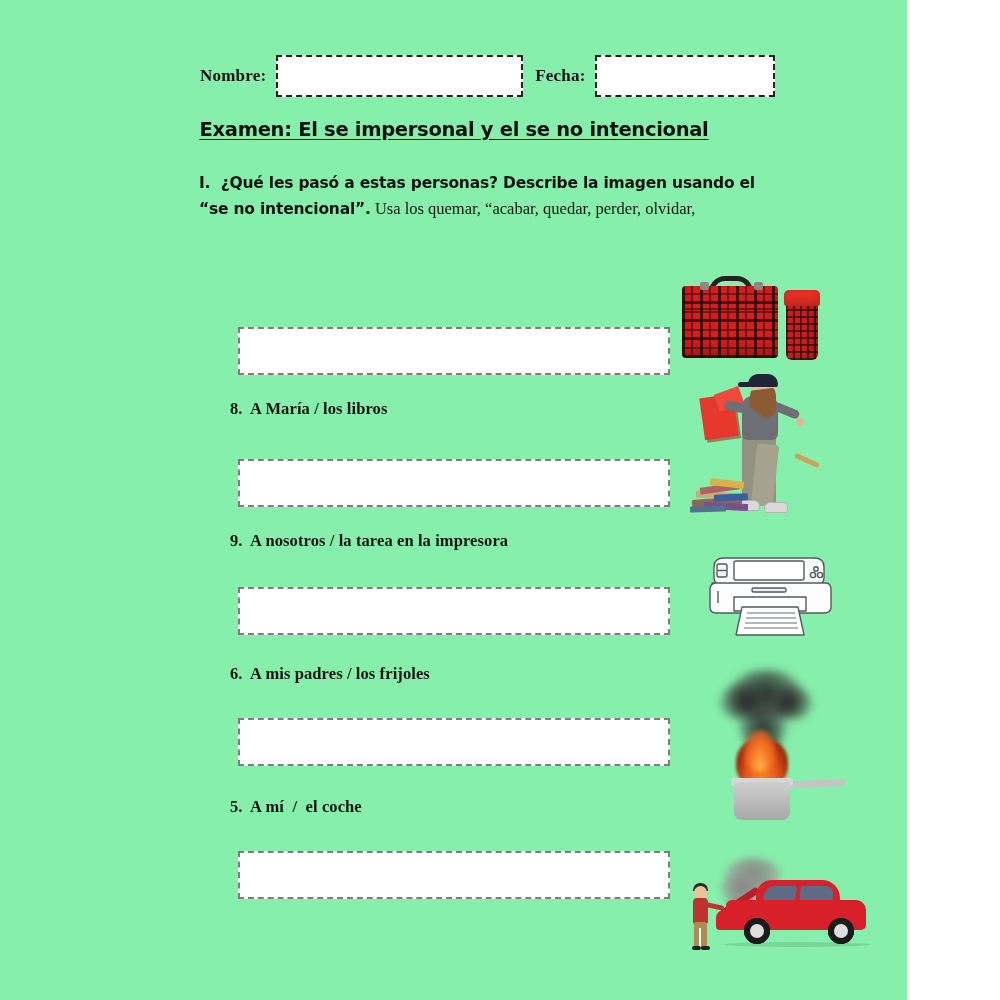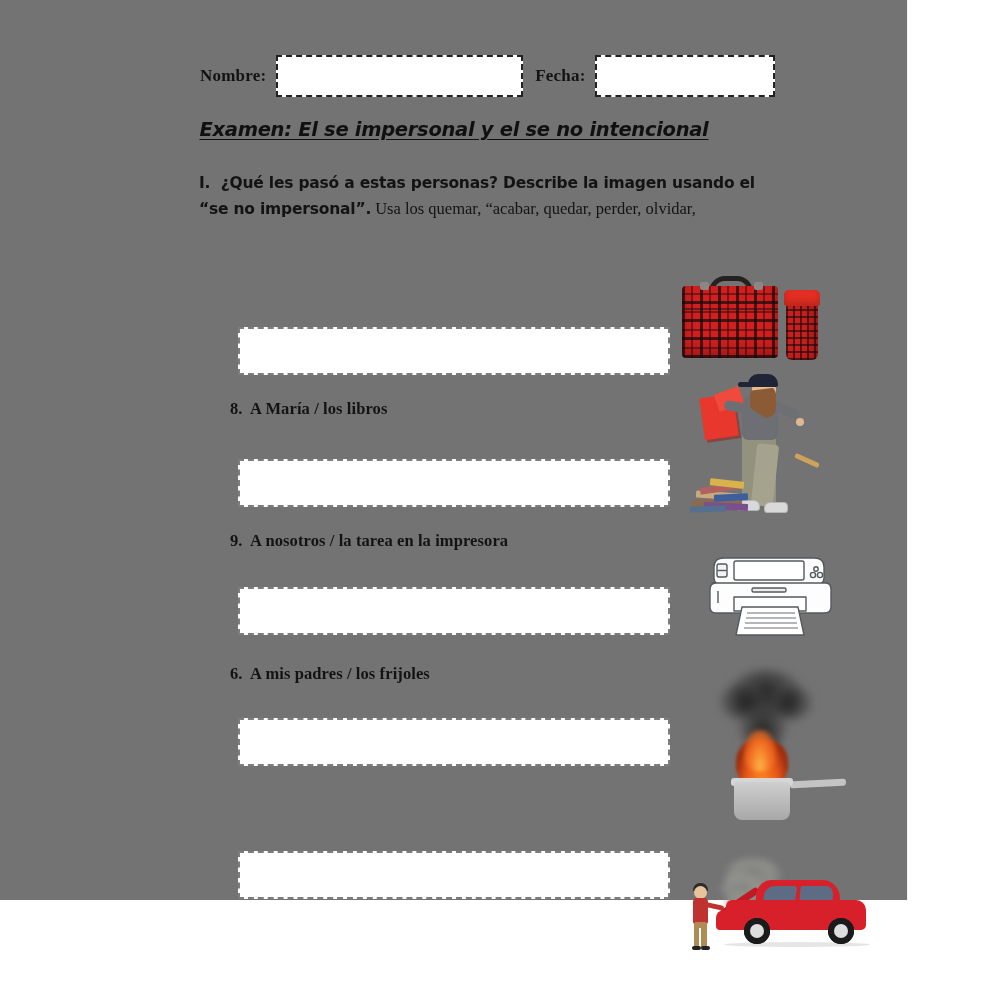--- a/index.html
+++ b/index.html
@@ -10,22 +10,22 @@
   body {
     width: 1000px;
     height: 1000px;
     overflow: hidden;
     font-family: "Liberation Serif", serif;
     color: #1a1a1a;
   }
   .page {
     position: relative;
     width: 908px;
-    height: 900px;
-    background: #737373;
+    height: 1000px;
+    background: #86efac;
     box-sizing: border-box;
     border-right: 1px solid #f0f0f2;
   }
   .page-gutter {
     position: absolute;
     left: 908px;
     top: 0;
     width: 92px;
     height: 1000px;
     background: #ffffff;
@@ -66,21 +66,20 @@
     top: 118px;
     width: 908px;
     text-align: center;
     font-family: "DejaVu Sans", sans-serif;
     font-size: 19.5px;
     font-weight: 700;
     color: #101010;
     text-decoration: underline;
     text-underline-offset: 3px;
     letter-spacing: -0.3px;
-    font-style: italic;
   }
 
   
   .instructions {
     position: absolute;
     left: 199px;
     top: 170px;
     width: 598px;
     font-family: "Liberation Serif", serif;
     font-size: 16.5px;
@@ -334,40 +333,43 @@
     <span class="field-label">Nombre:</span>
     <div class="field-box name" title=""></div>
     <span class="field-label fecha">Fecha:</span>
     <div class="field-box date" title=""></div>
   </div>
 
   <div class="exam-title">Examen: El se impersonal y el se no intencional</div>
 
   <div class="instructions">
     <span class="strong-sans">I.</span><span class="strong-sans">&nbsp; </span><span class="strong-sans">¿Qué les pasó a estas personas?  Describe la imagen usando el</span><br>
-    <span class="strong-sans">“se no impersonal”.</span><span>  Usa los quemar, “acabar, quedar, perder, olvidar,</span><br>
+    <span class="strong-sans">“se no intencional”.</span><span>  Usa los quemar, “acabar, quedar, perder, olvidar,</span><br>
   </div>
 
   <div class="answer-box" style="top:327px;"></div>
 
   <div class="question" style="top:399px;">
     <span class="q-text">8.  A María / los libros</span>
   </div>
   <div class="answer-box" style="top:459px;"></div>
 
   <div class="question" style="top:531px;">
     <span class="q-text">9.  A nosotros / la tarea en la impresora</span>
   </div>
   <div class="answer-box" style="top:587px;"></div>
 
   <div class="question" style="top:664px;">
     <span class="q-text">6.  A mis padres / los frijoles</span>
   </div>
   <div class="answer-box" style="top:718px;"></div>
 
+  <div class="question" style="top:797px;">
+    <span class="q-text">5.  A mí  /  el coche</span>
+  </div>
   <div class="answer-box" style="top:851px;"></div>
 
   <div class="illus lunchbox-wrap">
     <div class="lb-handle"></div>
     <div class="lb-body"></div>
     <div class="lb-lidline"></div>
     <div class="lb-clasp l"></div>
     <div class="lb-clasp r"></div>
     <div class="lb-thermos"></div>
     <div class="lb-cap"></div>

